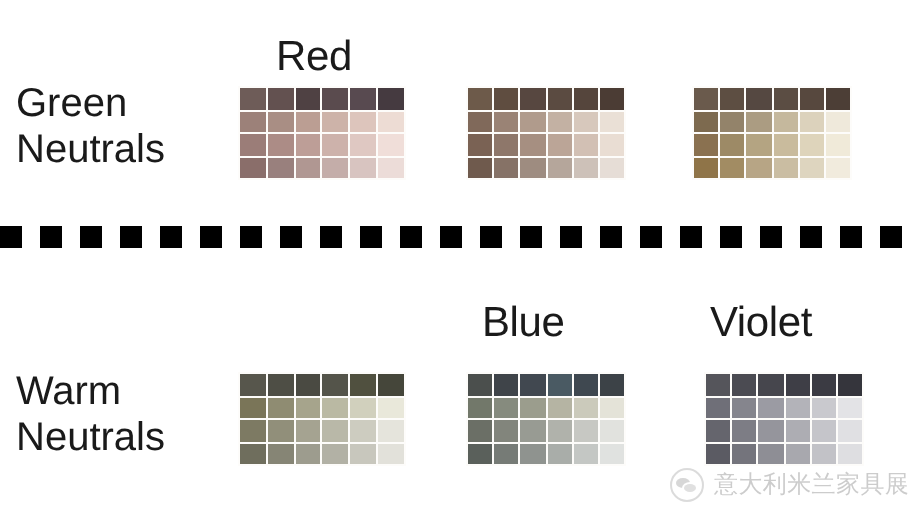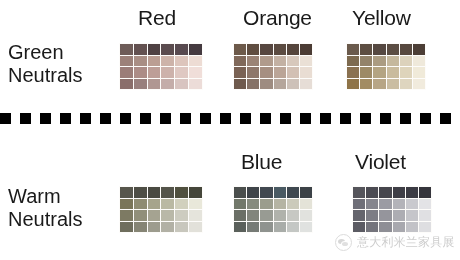--- a/index.html
+++ b/index.html
@@ -122,23 +122,21 @@
 </head>
 <body>
 
 <div id="stage">
 
   <div class="row-label" style="left:8px; top:41px;">
     <span class="ln">Green</span>
     <span class="ln">Neutrals</span>
   </div>
 
-  <div class="swatch-title" style="left:138px; top:7px;">Red</div>
-  <div class="swatch-title" style="left:243px; top:7px;">Orange</div>
-  <div class="swatch-title" style="left:352px; top:7px;">Yellow</div>
+  <div class="swatch-title" style="left:138px; top:18px;">Red</div>
 
   <div class="palette" id="pal-warm-0" style="left:119px; top:43px; width:84px; height:47px;">
       <div class="cell" title="#6e5c58" style="background: rgb(110, 92, 88);"></div>
       <div class="cell" title="#635150" style="background: rgb(99, 81, 80);"></div>
       <div class="cell" title="#4f4143" style="background: rgb(79, 65, 67);"></div>
       <div class="cell" title="#5a4b4e" style="background: rgb(90, 75, 78);"></div>
       <div class="cell" title="#584a50" style="background: rgb(88, 74, 80);"></div>
       <div class="cell" title="#453a40" style="background: rgb(69, 58, 64);"></div>
       <div class="cell" title="#9c8179" style="background: rgb(156, 129, 121);"></div>
       <div class="cell" title="#a98e84" style="background: rgb(169, 142, 132);"></div>

